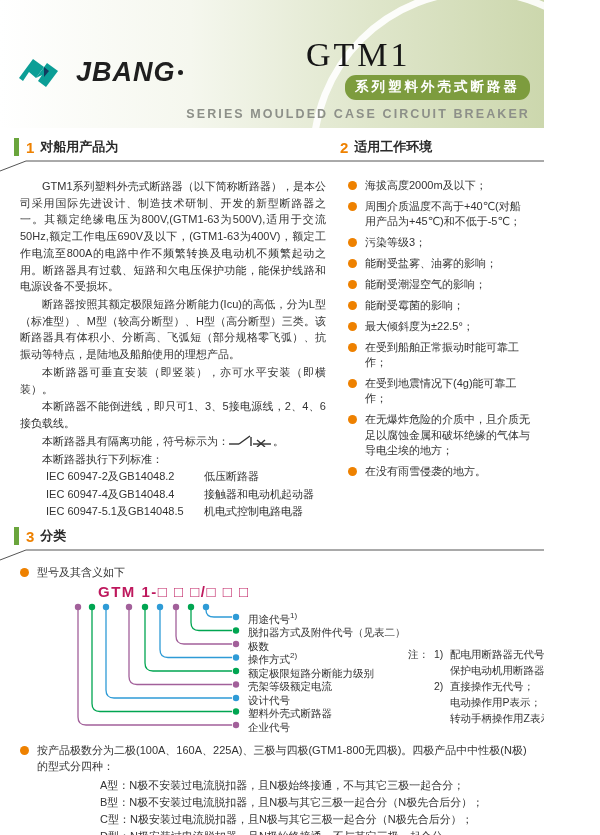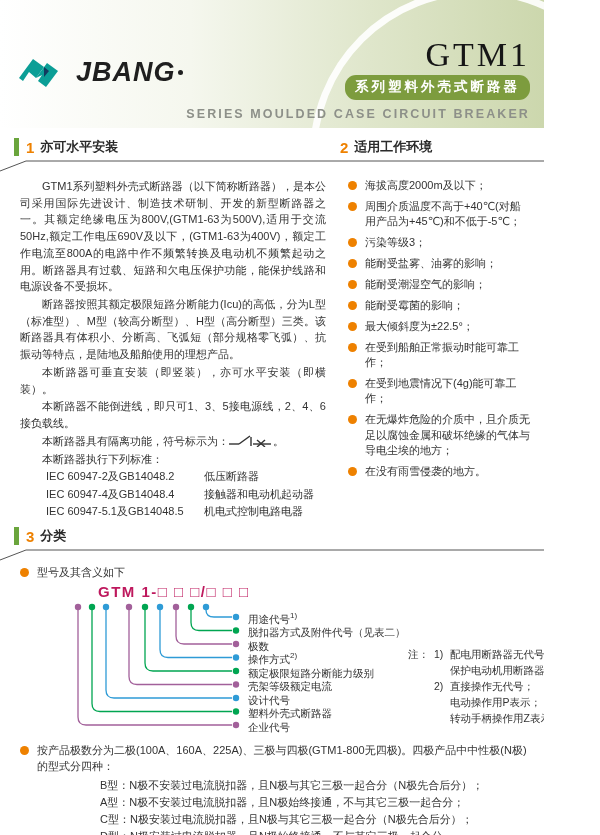--- a/index.html
+++ b/index.html
@@ -9,21 +9,21 @@
   }
   
   .header{position:relative;height:128px;overflow:hidden;
     background:linear-gradient(90deg,#ffffff 0%,#f5f7ee 35%,#dfe6cb 68%,#ccd7ad 100%);}
   .arc{position:absolute;left:310px;top:-12px;width:320px;height:320px;border-radius:50%;
     border:7px solid rgba(255,255,255,.9);}
   .logo{position:absolute;left:16px;top:50px;display:flex;align-items:center;}
   .brand-text{font-size:27px;font-weight:bold;font-style:italic;letter-spacing:1px;color:#1f1f1f;margin-left:8px;}
   .tm-dot{display:inline-block;width:5px;height:5px;border-radius:50%;background:#1f1f1f;vertical-align:18px;margin-left:2px;}
   .title-block{position:absolute;right:14px;top:38px;text-align:right;}
-  .product-code{font-family:"Liberation Serif","DejaVu Serif",serif;font-size:34px;letter-spacing:3px;color:#161616;line-height:1;}
+  .product-code{font-family:"Liberation Serif","DejaVu Serif",serif;font-size:34px;letter-spacing:3px;color:#161616;line-height:1;text-align:center;}
   .series-cn{display:inline-block;margin-top:3px;background:#7d9c3e;color:#fff;font-size:13.5px;font-weight:bold;
     letter-spacing:3px;padding:3px 10px 4px 10px;border-radius:11px;}
   .series-en{margin-top:7px;color:#8d9089;font-weight:bold;font-size:12.5px;letter-spacing:2.1px;white-space:nowrap;}
   
   .sec-head{font-size:13px;font-weight:bold;color:#2b2b2b;display:flex;align-items:center;}
   .green-bar{display:inline-block;width:5px;height:18px;background:#6aa53c;margin-right:7px;}
   .sec-num{color:#ee8100;font-size:15px;font-weight:bold;margin-right:6px;}
   .rule{display:block;width:600px;height:13px;margin-top:1px;}
   .secrow{position:relative;margin-top:10px;height:20px;}
   .secrow .h1{position:absolute;left:14px;top:0;}
@@ -78,21 +78,21 @@
       <div class="product-code">GTM1</div>
       <div><span class="series-cn">系列塑料外壳式断路器</span></div>
       <div class="series-en">SERIES MOULDED CASE CIRCUIT BREAKER</div>
     </div>
   </div>
 
   <div class="secrow">
     <div class="sec-head h1">
       <span class="green-bar"></span>
       <span class="sec-num">1</span>
-      <span>亦可水平安装</span>
+      <span>对船用产品为</span>
     </div>
     <div class="sec-head h2">
       <span class="sec-num">2</span>
       <span>适用工作环境</span>
     </div>
   </div>
   <svg class="rule" viewBox="0 0 600 13">
     <path d="M0 12 L26 2 H600" stroke="#555" stroke-width="1" fill="none"></path>
   </svg>
 
@@ -256,20 +256,20 @@
             </div>
           </div>
         </div>
       </div>
     </div>
 
     <div class="bullet-row">
       <span class="bullet"></span>
       <span>按产品极数分为二极(100A、160A、225A)、三极与四极(GTM1-800无四极)。四极产品中中性极(N极)的型式分四种：</span>
     </div>
+    <div class="pole-type">A型：N极不安装过电流脱扣器，且N极始终接通，不与其它三极一起合分；</div>
     <div class="pole-type">B型：N极不安装过电流脱扣器，且N极与其它三极一起合分（N极先合后分）；</div>
-    <div class="pole-type">A型：N极不安装过电流脱扣器，且N极始终接通，不与其它三极一起合分；</div>
     <div class="pole-type">C型：N极安装过电流脱扣器，且N极与其它三极一起合分（N极先合后分）；</div>
     <div class="pole-type">D型：N极安装过电流脱扣器，且N极始终接通，不与其它三极一起合分。</div>
 
   </div>
 
 </div>
 
 </body></html>

